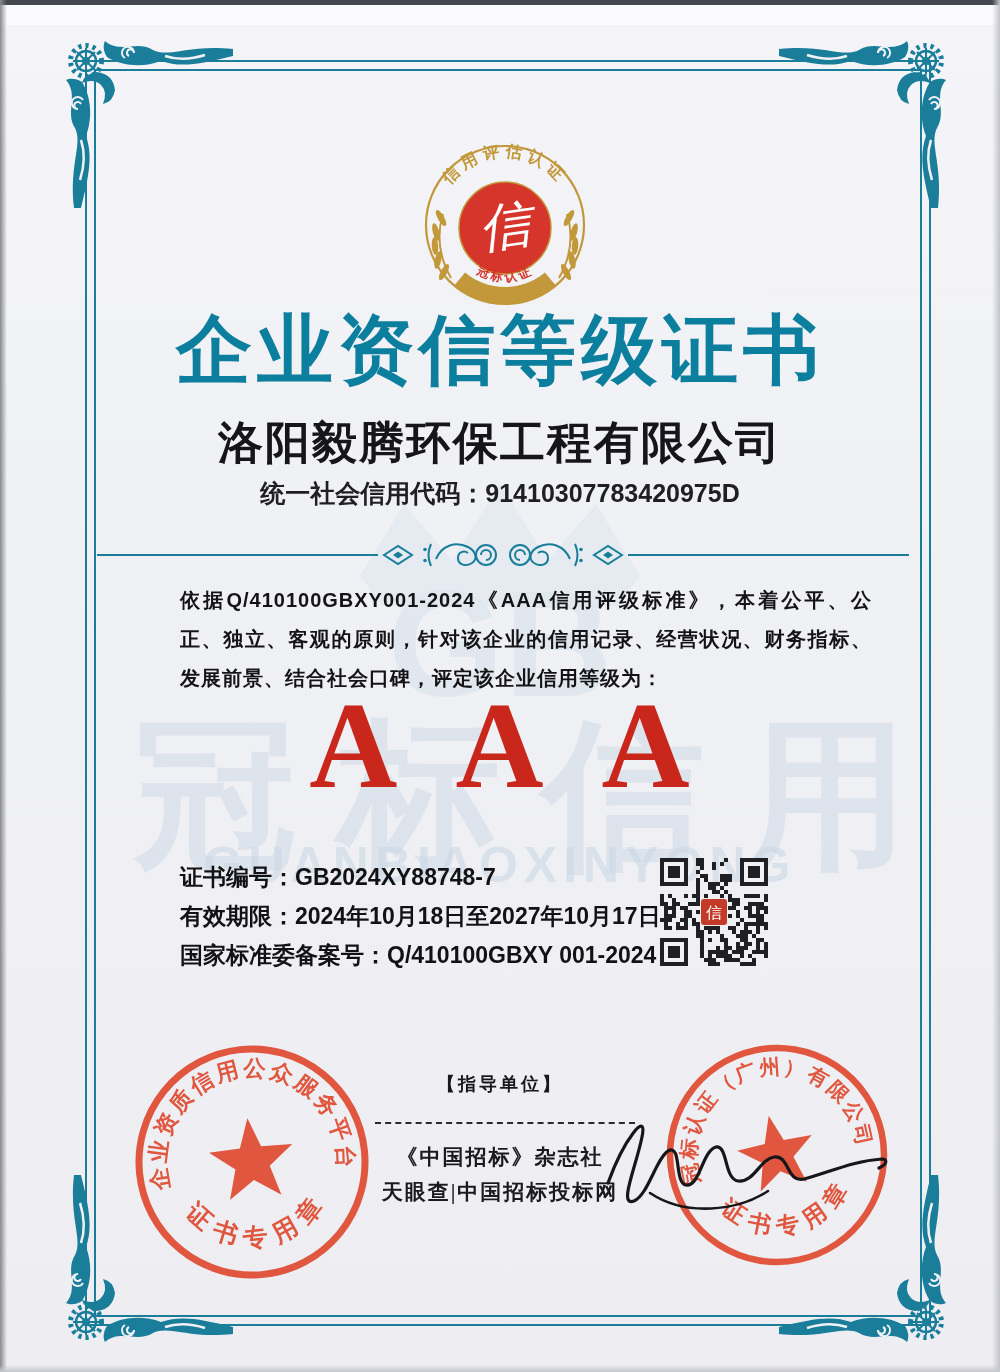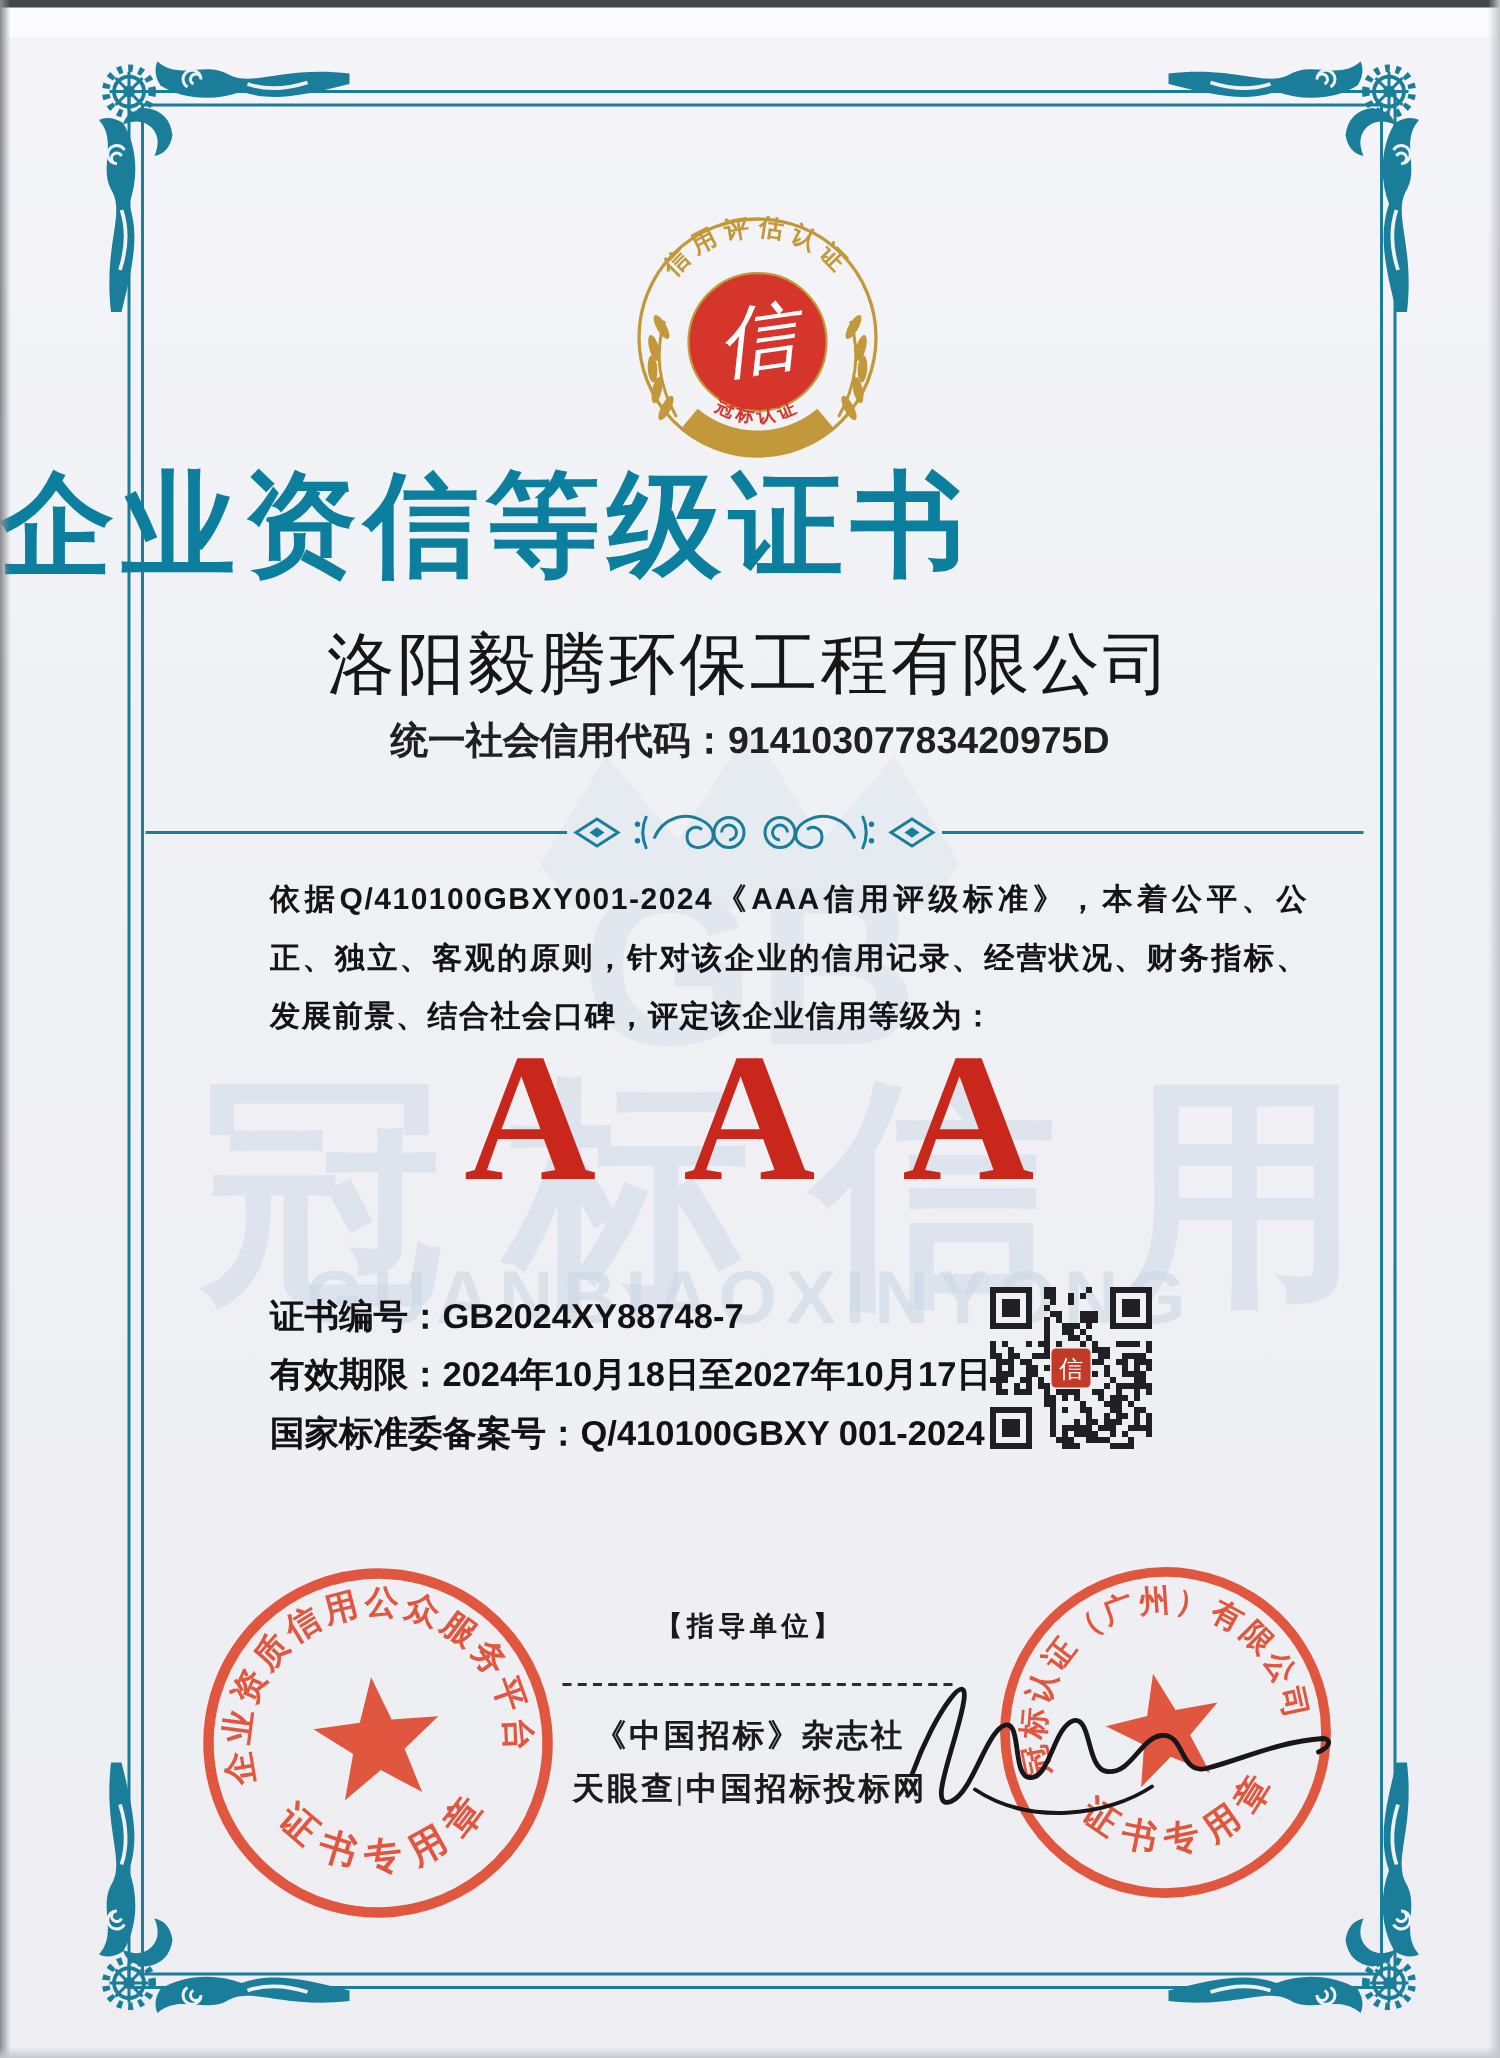--- a/index.html
+++ b/index.html
@@ -27,23 +27,23 @@
   .paperStroke{stroke:#f0f1f5;fill:none;}
   .goldStroke{stroke:var(--gold);fill:none;}
   .goldFill{fill:var(--gold);}
   
   .wm{z-index:1;color:var(--watermark);text-align:center;width:100%;left:0;white-space:nowrap;}
   .wm-crown{left:300px;top:468px;opacity:.5;z-index:1;}
   .wm-cn{top:688px;font-size:162px;font-weight:800;letter-spacing:42px;padding-left:42px;opacity:.5;}
   .wm-latin{top:836px;font-size:50px;font-weight:800;letter-spacing:6px;opacity:.6;}
   
   .emblem{left:415px;top:128px;z-index:3;}
-  .title{left:0;top:300px;width:100%;font-size:76px;font-weight:900;
+  .title{left:0;top:300px;width:100%;text-align:center;font-size:76px;font-weight:900;
     color:var(--title_teal);letter-spacing:5px;z-index:3;}
-  .company{left:0;top:413px;width:100%;text-align:center;font-size:45px;font-weight:400;
+  .company{left:0;top:413px;width:100%;text-align:center;font-size:45px;font-weight:700;
     color:#161618;letter-spacing:2px;z-index:3;}
   .code-line{left:0;top:477px;width:100%;text-align:center;font-size:25px;font-weight:700;color:#202022;z-index:3;}
   .divider{left:97px;top:536px;width:812px;height:38px;display:flex;align-items:center;z-index:3;}
   .div-line{flex:1;border-top:2px solid var(--teal);}
   
   .paragraph{left:180px;top:581px;width:692px;font-size:20px;line-height:39px;font-weight:600;
     text-align:justify;color:#141416;letter-spacing:1px;z-index:3;}
   .rating{left:0;top:676px;width:100%;text-align:center;font-family:"Liberation Serif",serif;
     font-size:122px;font-weight:700;color:var(--rating_red);letter-spacing:58px;padding-left:57px;
     box-sizing:border-box;z-index:3;}

